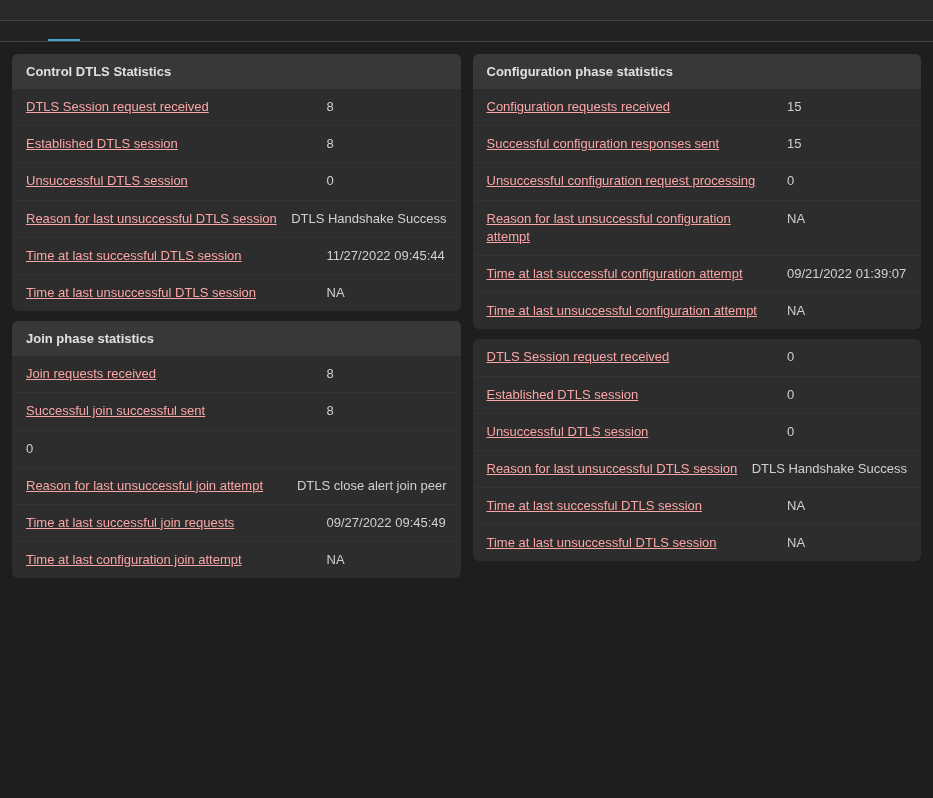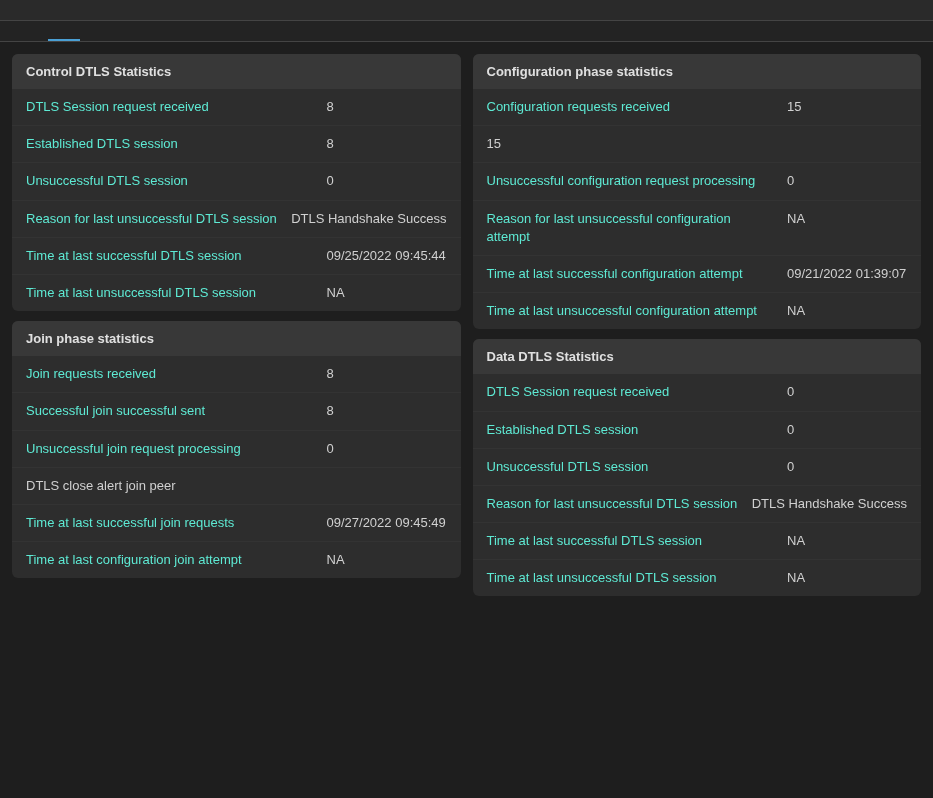--- a/index.html
+++ b/index.html
@@ -71,23 +71,24 @@
       display: flex;
       align-items: flex-start;
       padding: 9px 14px;
       border-bottom: 1px solid #333;
     }
     .stat-row:last-child {
       border-bottom: none;
     }
     .stat-label {
       flex: 1;
-      color: #5eead4;
+      color: #fca5a5;
       line-height: 1.4;
       padding-right: 10px;
+      text-decoration: underline;
     }
     .stat-value {
       min-width: 120px;
       color: #d0d0d0;
       line-height: 1.4;
     }
   </style>
 </head>
 <body>
 
@@ -121,83 +122,83 @@
         <div class="stat-row">
           <div class="stat-label">Unsuccessful DTLS session</div>
           <div class="stat-value">0</div>
         </div>
         <div class="stat-row">
           <div class="stat-label">Reason for last unsuccessful DTLS session</div>
           <div class="stat-value">DTLS Handshake Success</div>
         </div>
         <div class="stat-row">
           <div class="stat-label">Time at last successful DTLS session</div>
-          <div class="stat-value">09/25/2022 09:45:44</div>
+          <div class="stat-value">11/27/2022 09:45:44</div>
         </div>
         <div class="stat-row">
           <div class="stat-label">Time at last unsuccessful DTLS session</div>
           <div class="stat-value">NA</div>
         </div>
       </div>
       <div class="section">
         <div class="section-header">Join phase statistics</div>
         <div class="stat-row">
           <div class="stat-label">Join requests received</div>
           <div class="stat-value">8</div>
         </div>
         <div class="stat-row">
           <div class="stat-label">Successful join successful sent</div>
           <div class="stat-value">8</div>
         </div>
         <div class="stat-row">
-          <div class="stat-label">Unsuccessful join request processing</div>
-          <div class="stat-value">0</div>
-        </div>
-        <div class="stat-row">
+          <div class="stat-value">0</div>
+        </div>
+        <div class="stat-row">
+          <div class="stat-label">Reason for last unsuccessful join attempt</div>
           <div class="stat-value">DTLS close alert join peer</div>
         </div>
         <div class="stat-row">
           <div class="stat-label">Time at last successful join requests</div>
           <div class="stat-value">09/27/2022 09:45:49</div>
         </div>
         <div class="stat-row">
           <div class="stat-label">Time at last configuration join attempt</div>
           <div class="stat-value">NA</div>
         </div>
       </div>
     </div>
   <div class="column" id="right-col">
       <div class="section">
         <div class="section-header">Configuration phase statistics</div>
         <div class="stat-row">
           <div class="stat-label">Configuration requests received</div>
           <div class="stat-value">15</div>
         </div>
         <div class="stat-row">
+          <div class="stat-label">Successful configuration responses sent</div>
           <div class="stat-value">15</div>
         </div>
         <div class="stat-row">
           <div class="stat-label">Unsuccessful configuration request processing</div>
           <div class="stat-value">0</div>
         </div>
         <div class="stat-row">
           <div class="stat-label">Reason for last unsuccessful configuration attempt</div>
           <div class="stat-value">NA</div>
         </div>
         <div class="stat-row">
           <div class="stat-label">Time at last successful configuration attempt</div>
           <div class="stat-value">09/21/2022 01:39:07</div>
         </div>
         <div class="stat-row">
           <div class="stat-label">Time at last unsuccessful configuration attempt</div>
           <div class="stat-value">NA</div>
         </div>
       </div>
       <div class="section">
-        <div class="section-header">Data DTLS Statistics</div>
         <div class="stat-row">
           <div class="stat-label">DTLS Session request received</div>
           <div class="stat-value">0</div>
         </div>
         <div class="stat-row">
           <div class="stat-label">Established DTLS session</div>
           <div class="stat-value">0</div>
         </div>
         <div class="stat-row">
           <div class="stat-label">Unsuccessful DTLS session</div>

